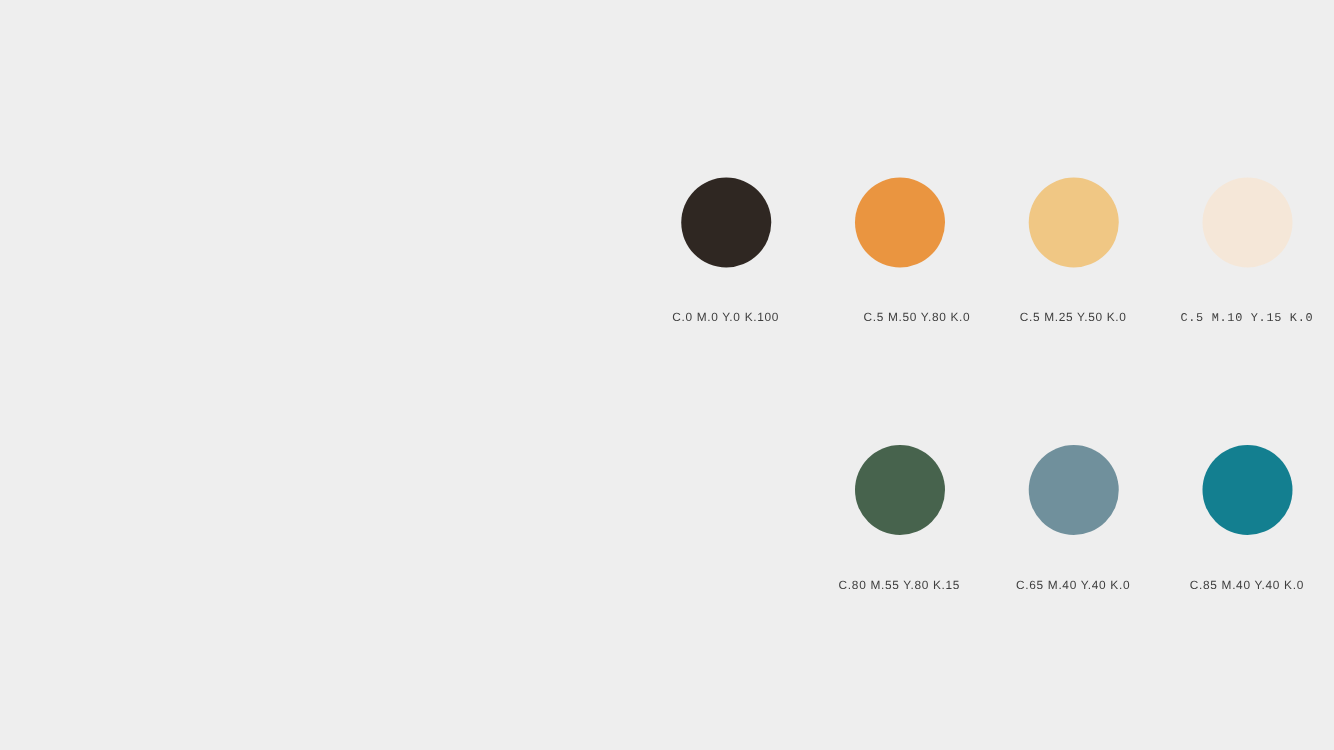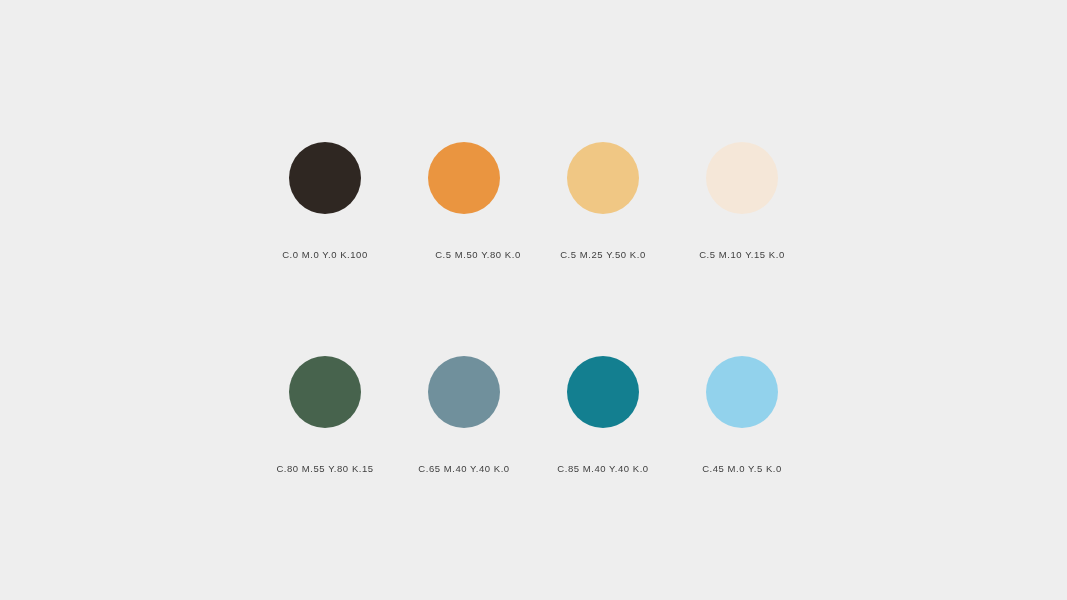--- a/index.html
+++ b/index.html
@@ -17,21 +17,21 @@
     position: relative;
     width: 1067px;
     height: 600px;
     background: #eeeeee;
   }
   .swatch-row {
     position: absolute;
     left: 0;
     width: 1067px;
     display: flex;
-    justify-content: center;
+    justify-content: flex-end;
     align-items: flex-start;
   }
   .swatch-row.row-1 { top: 142px; }
   .swatch-row.row-2 { top: 356px; }
 
   .swatch-cell {
     width: 139px;
     display: flex;
     flex-direction: column;
     align-items: center;
@@ -64,36 +64,32 @@
     <div class="swatch-cell">
       <span class="swatch-circle" style="background-color: rgb(234, 149, 64);"></span>
       <span class="swatch-label" style="color: rgb(62, 62, 62); margin-left: 28px;">C.5  M.50  Y.80  K.0</span>
     </div>
     <div class="swatch-cell">
       <span class="swatch-circle" style="background-color: rgb(240, 199, 132);"></span>
       <span class="swatch-label" style="color: rgb(62, 62, 62);">C.5  M.25  Y.50  K.0</span>
     </div>
     <div class="swatch-cell">
       <span class="swatch-circle" style="background-color: rgb(245, 231, 216);"></span>
-      <span class="swatch-label" style="color: rgb(62, 62, 62);">C.5  M.10  Y.15  K.0</span>
+      <span class="swatch-label" style="color: rgb(62, 62, 62); font-family: Liberation Mono, monospace;">C.5  M.10  Y.15  K.0</span>
     </div>
   </div>
 
   <div class="swatch-row row-2">
     <div class="swatch-cell">
       <span class="swatch-circle" style="background-color: rgb(71, 99, 77);"></span>
       <span class="swatch-label" style="color: rgb(62, 62, 62);">C.80  M.55  Y.80 K.15</span>
     </div>
     <div class="swatch-cell">
       <span class="swatch-circle" style="background-color: rgb(112, 144, 156);"></span>
       <span class="swatch-label" style="color: rgb(62, 62, 62);">C.65  M.40  Y.40  K.0</span>
     </div>
     <div class="swatch-cell">
       <span class="swatch-circle" style="background-color: rgb(19, 127, 144);"></span>
       <span class="swatch-label" style="color: rgb(62, 62, 62);">C.85  M.40  Y.40  K.0</span>
     </div>
-    <div class="swatch-cell">
-      <span class="swatch-circle" style="background-color: rgb(146, 210, 236);"></span>
-      <span class="swatch-label" style="color: rgb(62, 62, 62);">C.45  M.0  Y.5  K.0</span>
-    </div>
   </div>
 
 </div>
 
 </body></html>

